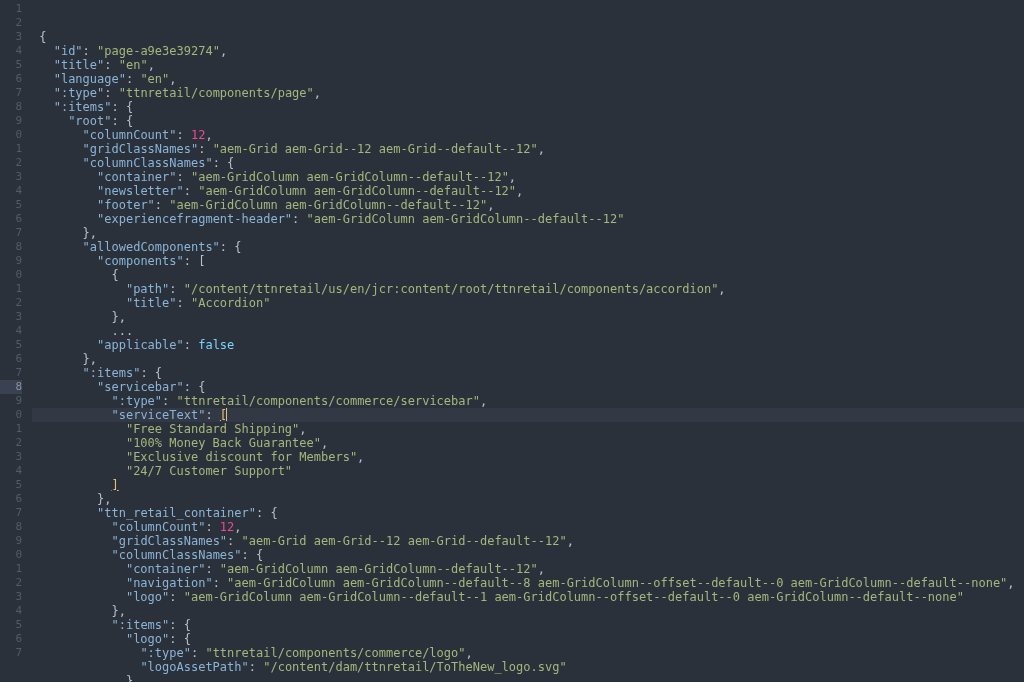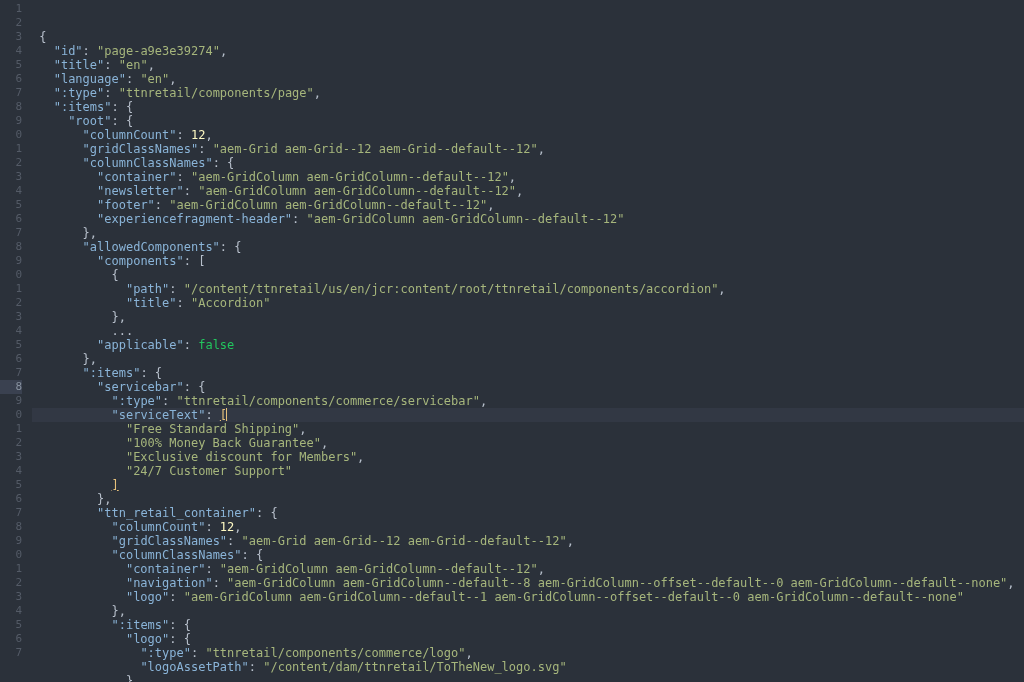--- a/index.html
+++ b/index.html
@@ -41,22 +41,22 @@
     padding-top: 2px;
     padding-left: 4px;
     white-space: pre;
     position: relative;
   }
   .line { height: 14px; }
   .line.cur { background: #323844; }
   .p  { color: #b8c0cc; }           
   .k  { color: #8ab4d8; }           
   .s  { color: #a6b67c; }           
-  .n  { color: #fef9c3; }           
-  .b  { color: #22c55e; }           
+  .n  { color: #ec4899; }           
+  .b  { color: #7dd3fc; }           
   .hl { color: #e6c07b; text-decoration: underline; text-decoration-color: #e6c07b; }
   .caret {
     display: inline-block;
     width: 1px;
     height: 13px;
     background: #e6c07b;
     vertical-align: text-top;
     margin-left: -1px;
   }
 </style>

